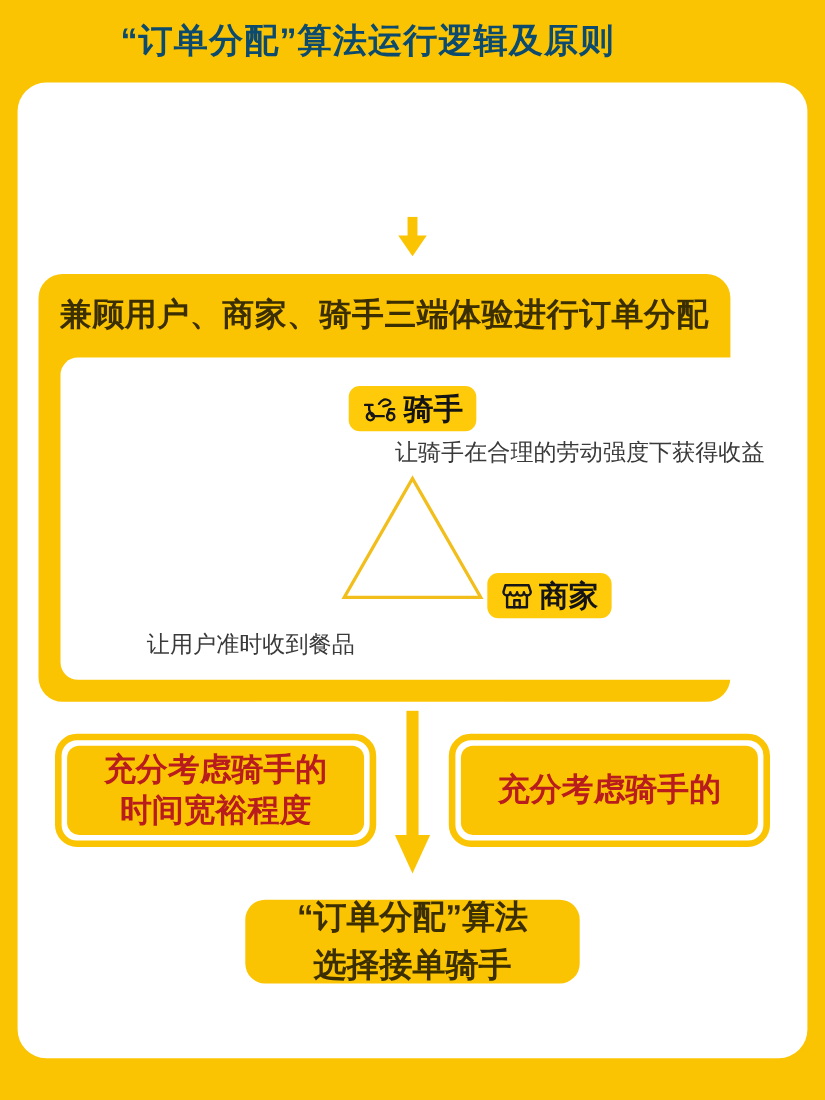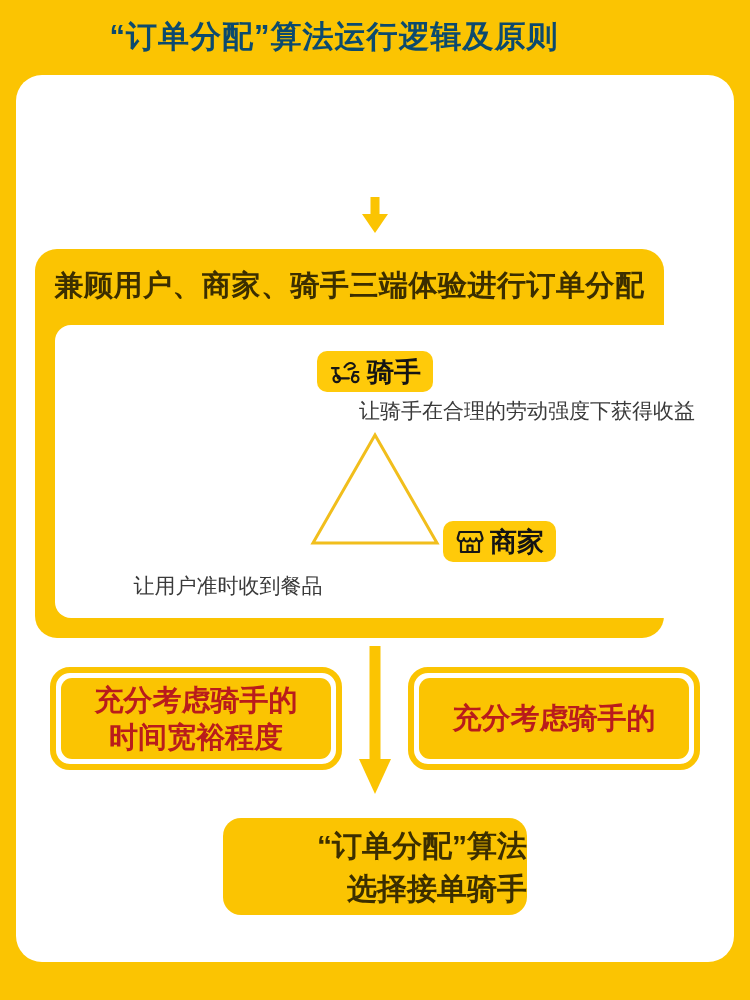--- a/index.html
+++ b/index.html
@@ -59,21 +59,21 @@
     background:#FFFFFF;border:6px solid #FBC402;border-radius:20px;
     box-sizing:border-box;padding:5px;
   }
   .factor-left{left:34px;}
   .factor-right{left:392px;}
   .factor-inner{
     width:100%;height:100%;background:#FBC402;border-radius:11px;
     display:flex;flex-direction:column;align-items:center;justify-content:center;
     color:#b91c1c;font-size:29px;font-weight:900;line-height:37px;text-align:center;
   }
-  .final{left:207px;top:743px;width:304px;height:97px;font-size:30px;line-height:43px;border-radius:18px;align-items:flex-end;}
+  .final{left:207px;top:743px;width:304px;height:76px;font-size:30px;line-height:43px;border-radius:18px;}
 </style>
 </head>
 <body>
 
 <div class="page">
 
   <div class="title">“订单分配”算法运行逻辑及原则</div>
 
   <div class="sheet">
 

